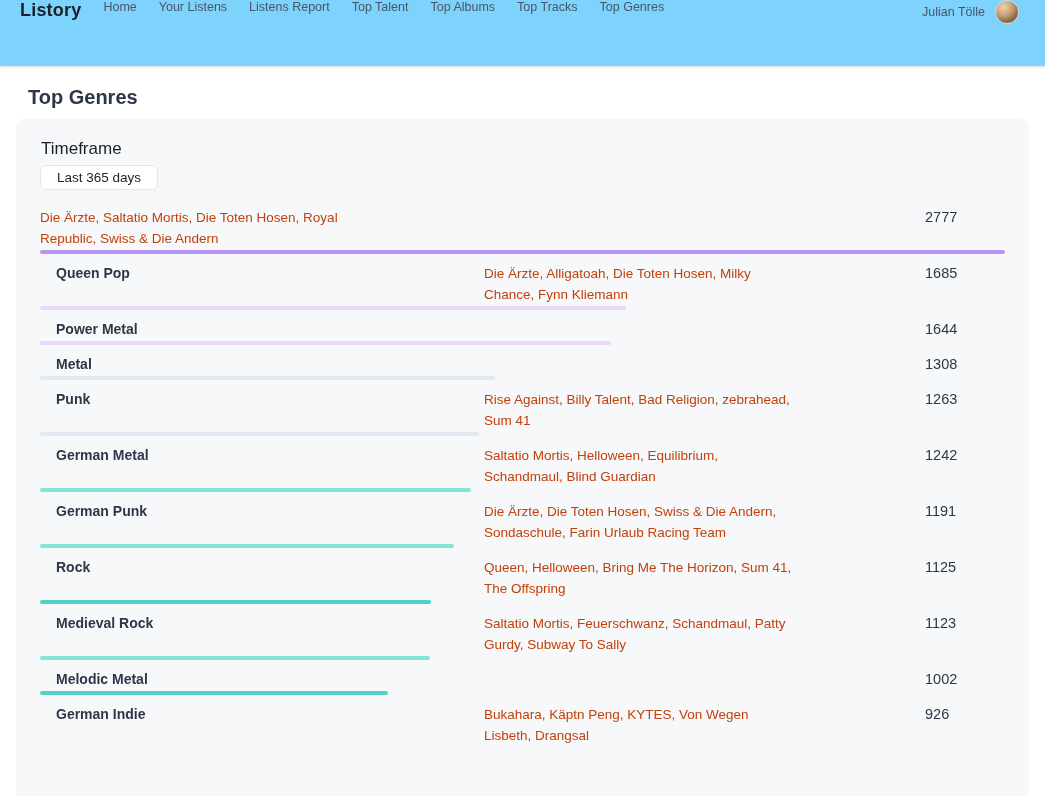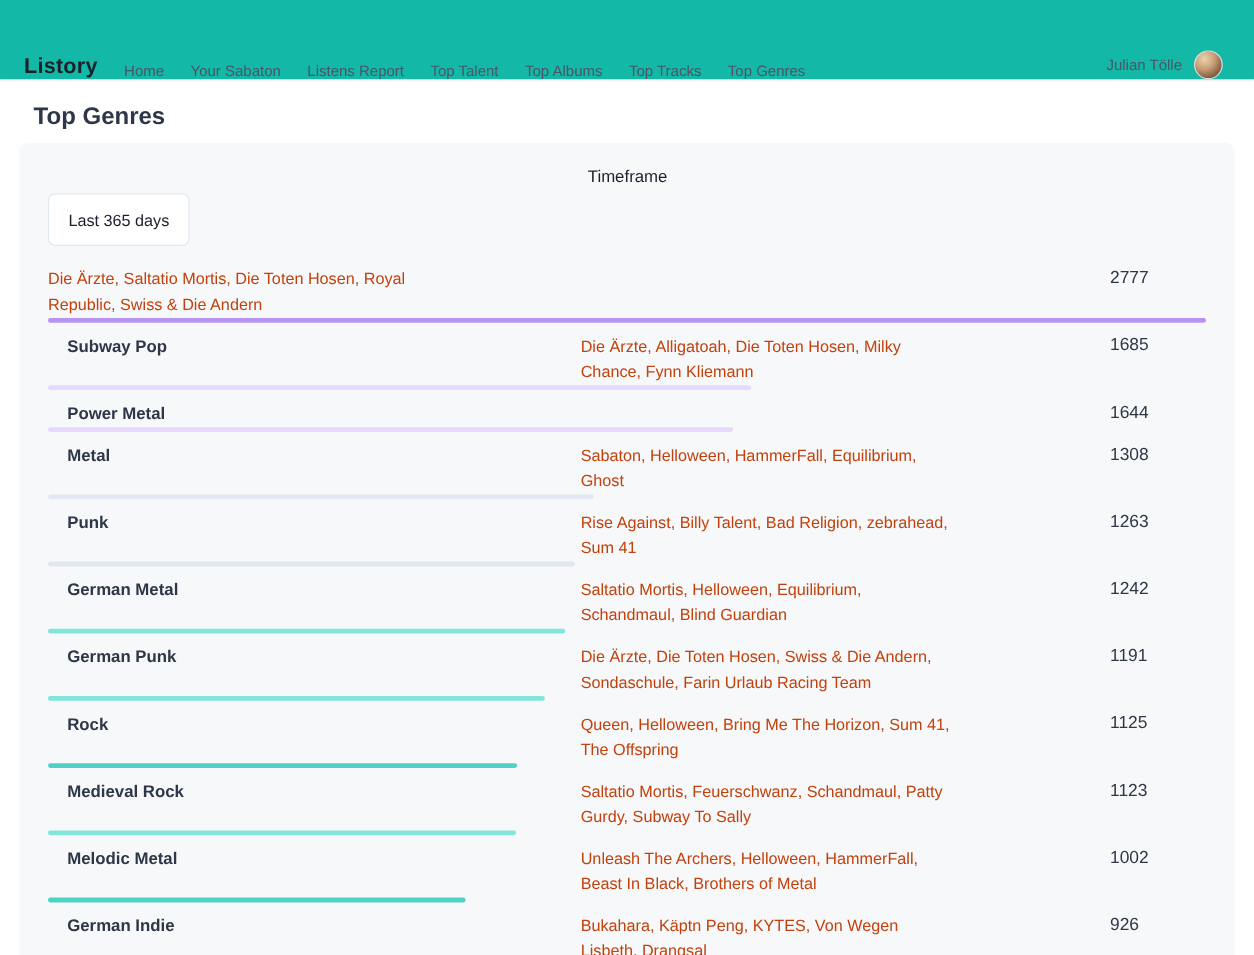--- a/index.html
+++ b/index.html
@@ -5,22 +5,22 @@
   * { box-sizing: border-box; margin: 0; padding: 0; }
   html, body {
     width: 1045px; height: 796px; overflow: hidden;
     background: #ffffff;
     font-family: "Liberation Sans", "DejaVu Sans", sans-serif;
     color: #2d3748;
   }
 
   
   .navbar {
-    height: 66px; display: flex; align-items: flex-end;
-    padding: 0 26px 0 20px; background: #14b8a6;
+    height: 66px; display: flex; align-items: flex-start;
+    padding: 0 26px 0 20px; background: #7dd3fc;
     box-shadow: 0 1px 3px rgba(0,0,0,0.10), 0 1px 2px rgba(0,0,0,0.06);
     position: relative; z-index: 2;
   }
   .brand {
     font-size: 18px; font-weight: 800; color: #1a202c;
     letter-spacing: .2px; margin-right: 22px; cursor: pointer; white-space: nowrap;
   }
   .nav { display: flex; align-items: center; gap: 22px; }
   .nav a {
     font-size: 12.5px; font-weight: 500; color: #4a5568;
@@ -40,25 +40,25 @@
   main { padding: 0 16px; }
   h1 {
     font-size: 20px; font-weight: 700; color: #2d3748;
     margin: 20px 0 10px 12px; line-height: 23px;
   }
   .card {
     background: #f7f8f9; border-radius: 8px;
     padding: 20px 24px 24px; min-height: 720px;
   }
   .timeframe-label {
-    display: block; font-size: 14px; font-weight: 500;
-    color: #1a202c; margin-bottom: 6px; margin-left: 1px; text-align: center;
+    display: block; font-size: 17px; font-weight: 500;
+    color: #1a202c; margin-bottom: 6px; margin-left: 1px;
   }
   .timeframe-btn {
-    height: 44px; padding: 0 16px; background: #fff;
+    height: 25px; padding: 0 16px; background: #fff;
     border: 1px solid #e2e8f0; border-radius: 6px;
     font-size: 13.5px; color: #1a202c; font-family: inherit; cursor: pointer;
   }
 
   
   .table { margin-top: 8px; }
   .row {
     position: relative; display: flex; align-items: flex-start;
     padding: 9px 0 5px;
   }
@@ -79,21 +79,21 @@
     height: 4px; border-radius: 2px; background: #e2e8f0;
   }
 </style>
 </head>
 <body>
 
 <header class="navbar">
   <div class="brand">Listory</div>
   <nav class="nav">
     <a href="#">Home</a>
-    <a href="#">Your Sabaton</a>
+    <a href="#">Your Listens</a>
     <a href="#">Listens Report</a>
     <a href="#">Top Talent</a>
     <a href="#">Top Albums</a>
     <a href="#">Top Tracks</a>
     <a href="#">Top Genres</a>
   </nav>
   <div class="nav-spacer"></div>
   <div class="user">
     <span class="user-name">Julian Tölle</span>
     <span class="avatar"></span>
@@ -108,35 +108,34 @@
     <button class="timeframe-btn">Last 365 days</button>
 
     <div class="table">
   <div class="row">
     <div class="artists">Die Ärzte, Saltatio Mortis, Die Toten Hosen, Royal Republic, Swiss &amp; Die Andern</div>
     <div class="count">2777</div>
     <div class="bar" style="width: 100%; background: rgb(183, 148, 244);"></div>
   </div>
 
   <div class="row">
-    <div class="genre">Subway Pop</div>
+    <div class="genre">Queen Pop</div>
     <div class="artists">Die Ärzte, Alligatoah, Die Toten Hosen, Milky Chance, Fynn Kliemann</div>
     <div class="count">1685</div>
     <div class="bar" style="width: 60.7%; background: rgb(233, 216, 253);"></div>
   </div>
 
   <div class="row">
     <div class="genre">Power Metal</div>
     <div class="count">1644</div>
     <div class="bar" style="width: 59.2%; background: rgb(233, 216, 253);"></div>
   </div>
 
   <div class="row">
     <div class="genre">Metal</div>
-    <div class="artists">Sabaton, Helloween, HammerFall, Equilibrium, Ghost</div>
     <div class="count">1308</div>
     <div class="bar" style="width: 47.1%; background: rgb(226, 232, 240);"></div>
   </div>
 
   <div class="row">
     <div class="genre">Punk</div>
     <div class="artists">Rise Against, Billy Talent, Bad Religion, zebrahead, Sum 41</div>
     <div class="count">1263</div>
     <div class="bar" style="width: 45.5%; background: rgb(226, 232, 240);"></div>
   </div>
@@ -164,21 +163,20 @@
 
   <div class="row">
     <div class="genre">Medieval Rock</div>
     <div class="artists">Saltatio Mortis, Feuerschwanz, Schandmaul, Patty Gurdy, Subway To Sally</div>
     <div class="count">1123</div>
     <div class="bar" style="width: 40.4%; background: rgb(129, 230, 217);"></div>
   </div>
 
   <div class="row">
     <div class="genre">Melodic Metal</div>
-    <div class="artists">Unleash The Archers, Helloween, HammerFall, Beast In Black, Brothers of Metal</div>
     <div class="count">1002</div>
     <div class="bar" style="width: 36.1%; background: rgb(79, 209, 197);"></div>
   </div>
 
   <div class="row">
     <div class="genre">German Indie</div>
     <div class="artists">Bukahara, Käptn Peng, KYTES, Von Wegen Lisbeth, Drangsal</div>
     <div class="count">926</div>
 
   </div>

